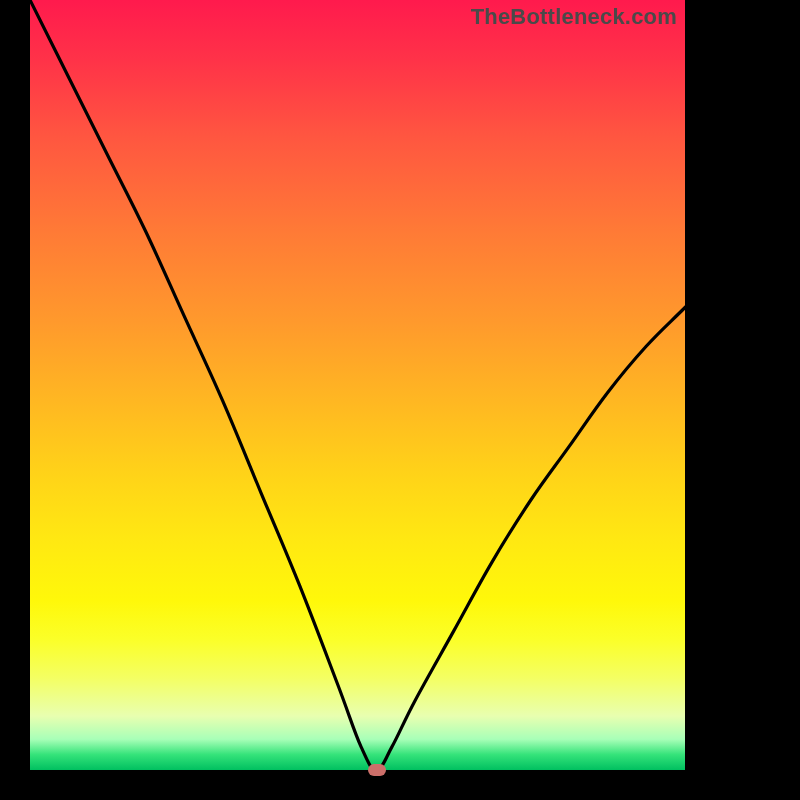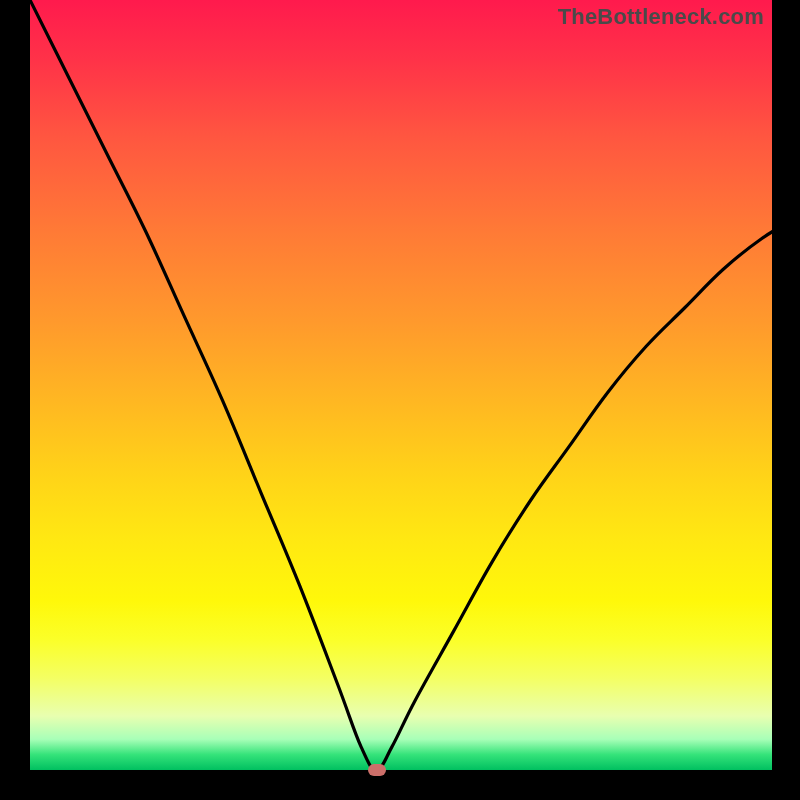--- a/index.html
+++ b/index.html
@@ -14,21 +14,21 @@
   .frame {
     position: relative;
     width: 800px;
     height: 800px;
     background: #000;
   }
   .plot-area {
     position: absolute;
     left: 30px;
     top: 0px;
-    width: 742px;
+    width: 655px;
     height: 770px;
     
     background: linear-gradient(to bottom,
       #ff1a4d 0%,
       #ff3348 8%,
       #ff5740 18%,
       #ff7a36 30%,
       #ff9a2c 42%,
       #ffb722 52%,
       #ffd418 62%,

